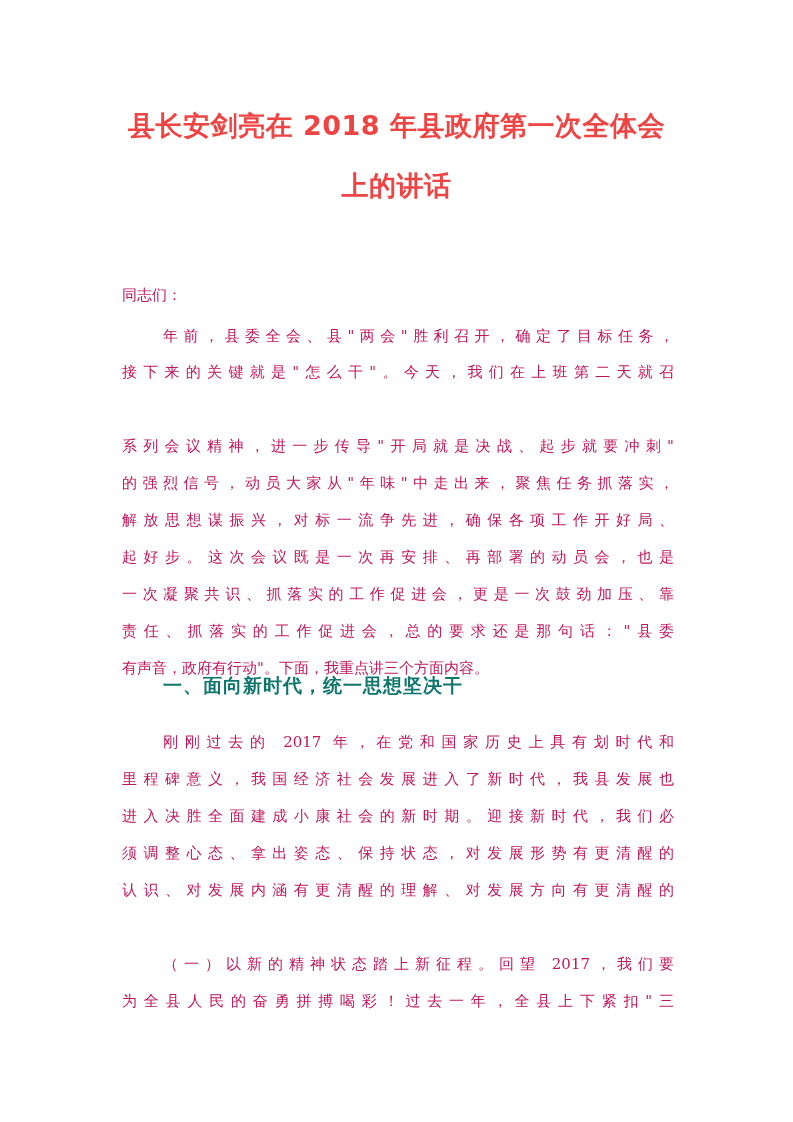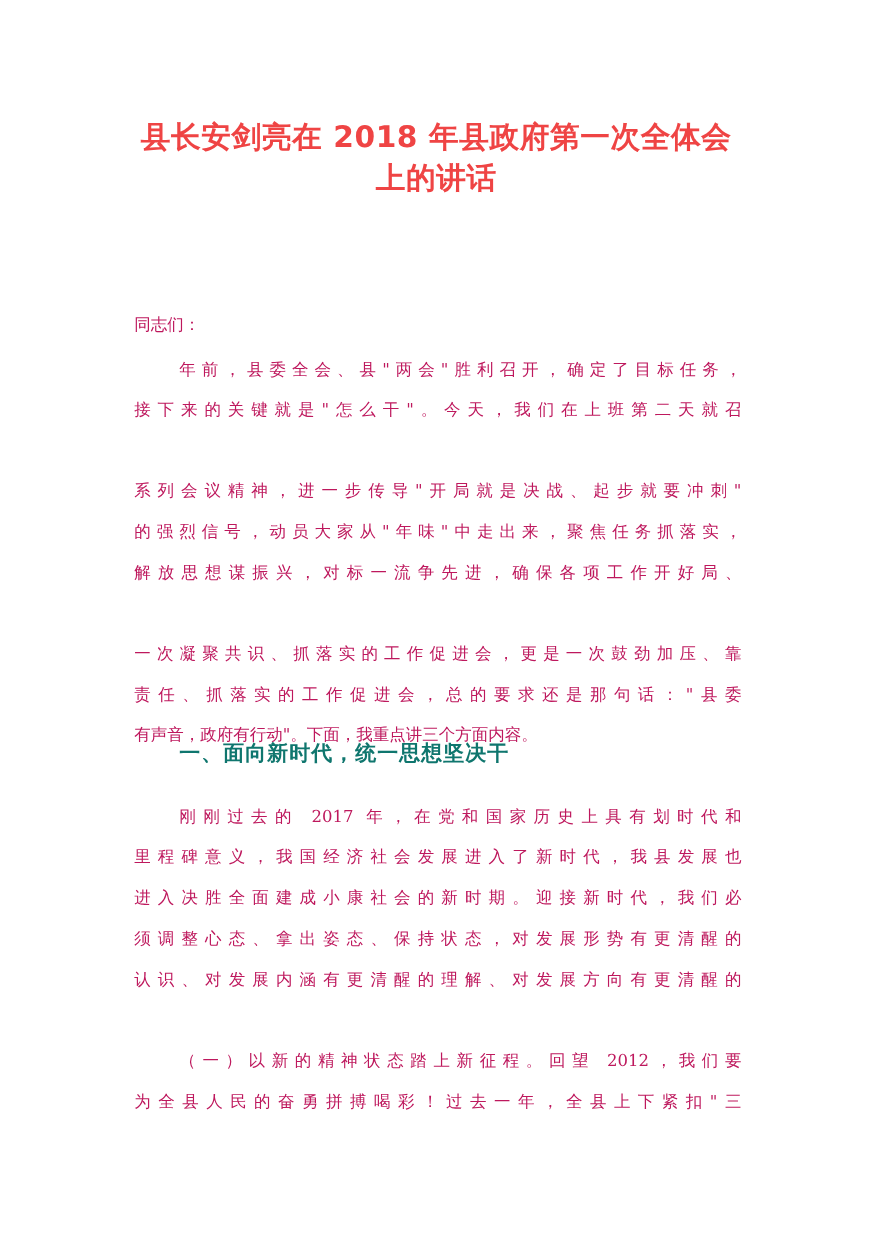--- a/index.html
+++ b/index.html
@@ -5,21 +5,21 @@
     html, body { margin: 0; padding: 0; background: #ffffff; }
     body { width: 793px; height: 1122px; position: relative; overflow: hidden; }
     .page { position: absolute; left: 0; top: 0; width: 793px; height: 1122px; background: #fff; }
     .title {
       position: absolute; left: 100px; width: 593px; text-align: center;
       font-family: "DejaVu Sans", "Liberation Sans", sans-serif;
       font-weight: bold; font-size: 27px; color: #ef4444; line-height: 52px;
       letter-spacing: 0.5px;
     }
     .t1 { top: 100px; }
-    .t2 { top: 137px; }
+    .t2 { top: 160px; }
     .line {
       position: absolute; left: 122px; width: 552px;
       font-family: "DejaVu Serif", "Liberation Serif", serif;
       font-size: 15px; color: #be185d; line-height: 36px; height: 36px;
       white-space: nowrap; text-align: justify; text-align-last: justify; margin-top: 20px;
     }
     .line.last { text-align-last: left; }
     .line.indent { left: 163px; width: 511px; }
     .line.short { text-align-last: left; }
     .heading {
@@ -37,28 +37,29 @@
   <div class="title t1">县长安剑亮在 2018 年县政府第一次全体会</div>
   <div class="title t2">上的讲话</div>
 
   <div class="line short" style="top:257px">同志们：</div>
 
   <div class="line indent" style="top:298px">年前，县委全会、县"两会"胜利召开，确定了目标任务，</div>
   <div class="line" style="top:334px">接下来的关键就是"怎么干"。今天，我们在上班第二天就召</div>
   <div class="line" style="top:408px">系列会议精神，进一步传导"开局就是决战、起步就要冲刺"</div>
   <div class="line" style="top:445px">的强烈信号，动员大家从"年味"中走出来，聚焦任务抓落实，</div>
   <div class="line" style="top:482px">解放思想谋振兴，对标一流争先进，确保各项工作开好局、</div>
+  <div class="line" style="top:519px">起好步。这次会议既是一次再安排、再部署的动员会，也是</div>
   <div class="line" style="top:556px">一次凝聚共识、抓落实的工作促进会，更是一次鼓劲加压、靠</div>
   <div class="line" style="top:593px">责任、抓落实的工作促进会，总的要求还是那句话："县委</div>
   <div class="line last" style="top:630px">有声音，政府有行动"。下面，我重点讲三个方面内容。</div>
 
   <div class="heading" style="top:667px">一、面向新时代，统一思想坚决干</div>
 
   <div class="line indent" style="top:704px">刚刚过去的 2017 年，在党和国家历史上具有划时代和</div>
   <div class="line" style="top:741px">里程碑意义，我国经济社会发展进入了新时代，我县发展也</div>
   <div class="line" style="top:778px">进入决胜全面建成小康社会的新时期。迎接新时代，我们必</div>
   <div class="line" style="top:815px">须调整心态、拿出姿态、保持状态，对发展形势有更清醒的</div>
   <div class="line" style="top:852px">认识、对发展内涵有更清醒的理解、对发展方向有更清醒的</div>
 
-  <div class="line indent" style="top:926px">（一）以新的精神状态踏上新征程。回望 2012，我们要</div>
+  <div class="line indent" style="top:926px">（一）以新的精神状态踏上新征程。回望 2017，我们要</div>
   <div class="line" style="top:963px">为全县人民的奋勇拼搏喝彩！过去一年，全县上下紧扣"三</div>
 
 </div>
 
 </body></html>

